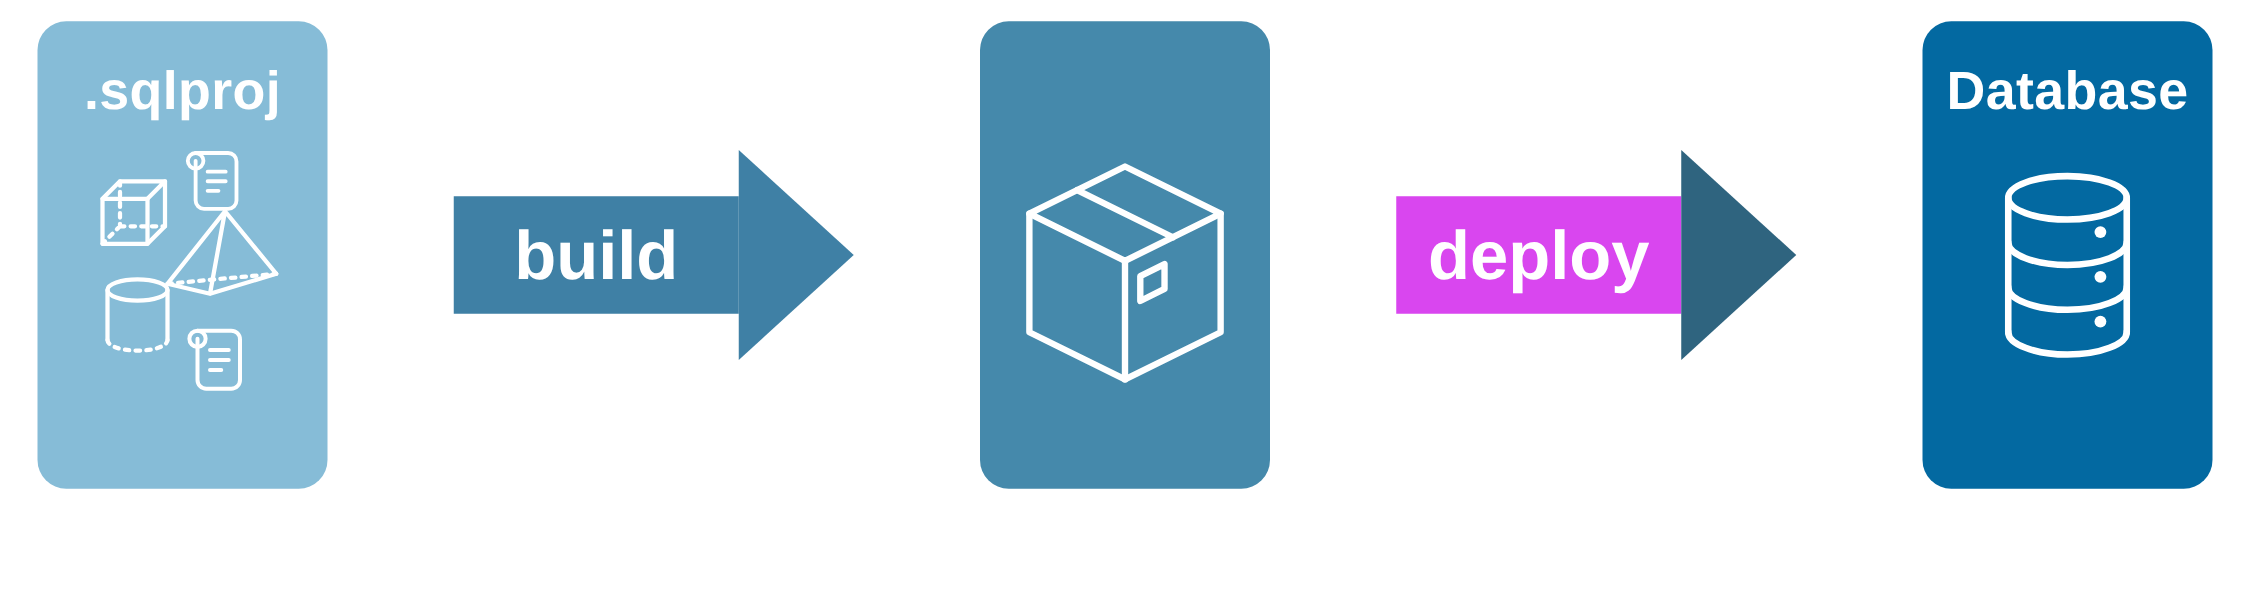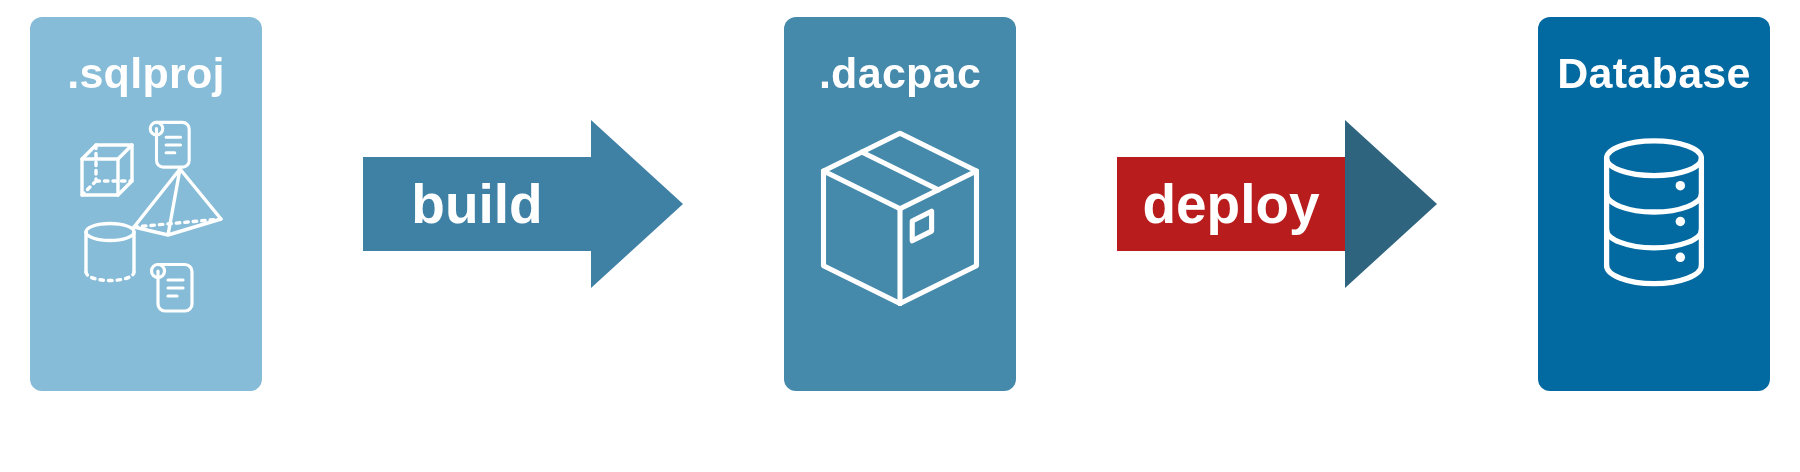--- a/index.html
+++ b/index.html
@@ -4,21 +4,21 @@
 <style>
   html,body { margin:0; padding:0; background:#ffffff; }
   .canvas {
     width:1800px; height:472px; background:#ffffff;
     display:flex; align-items:center; justify-content:space-between;
     padding:0 30px 64px 30px; box-sizing:border-box;
     font-family:"Liberation Sans", sans-serif;
     overflow:hidden;
   }
   .card {
-    width:232px; height:374px; border-radius:12px;
+    width:232px; height:374px; border-radius:23px;
     color:#ffffff; position:relative; flex-shrink:0;
   }
   .card-sqlproj  { background:#86bcd7; }
   .card-dacpac   { background:#4589ab; }
   .card-database { background:#0369a1; }
   .card-title {
     text-align:center; margin-top:32px;
     font-size:43px; font-weight:700; letter-spacing:0.3px;
   }
   .icon-cluster { position:absolute; left:0; top:100px; right:0; bottom:0; }
@@ -42,21 +42,21 @@
   }
   .arrow-label { color:#ffffff; font-size:55px; font-weight:700; }
   .arrow-head {
     width:0; height:0;
     border-top:84px solid transparent;
     border-bottom:84px solid transparent;
     border-left:92px solid transparent;
   }
   .arrow-build  .arrow-body { background:#3f80a5; }
   .arrow-build  .arrow-head { border-left-color:#3f80a5; }
-  .arrow-deploy .arrow-body { background:#b91c1c; }
+  .arrow-deploy .arrow-body { background:#d946ef; }
   .arrow-deploy .arrow-head { border-left-color:#2f647f; }
 </style>
 </head>
 <body>
 
 <div class="canvas">
 
   <div class="card card-sqlproj">
     <div class="card-title">.sqlproj</div>
     <div class="icon-cluster">
@@ -105,21 +105,20 @@
   </div>
 
   <div class="arrow arrow-build">
     <div class="arrow-body">
       <span class="arrow-label">build</span>
     </div>
     <div class="arrow-head"></div>
   </div>
 
   <div class="card card-dacpac">
-    <div class="card-title">.dacpac</div>
     <div class="big-icon">
       <svg width="184" height="204" viewBox="0 0 180 200" fill="none" stroke="#ffffff" stroke-width="5" stroke-linecap="round" stroke-linejoin="round">
         <path d="M90,10 L165,47 L90,84 L15,47 Z"></path>
         <path d="M15,47 V140 L90,177 L165,140 V47"></path>
         <path d="M90,84 V177"></path>
         <path d="M52.5,28.5 L127.5,65.5"></path>
         <path d="M102,96 L121,86.5 L121,106 L102,115.5 Z"></path>
       </svg>
     </div>
   </div>

